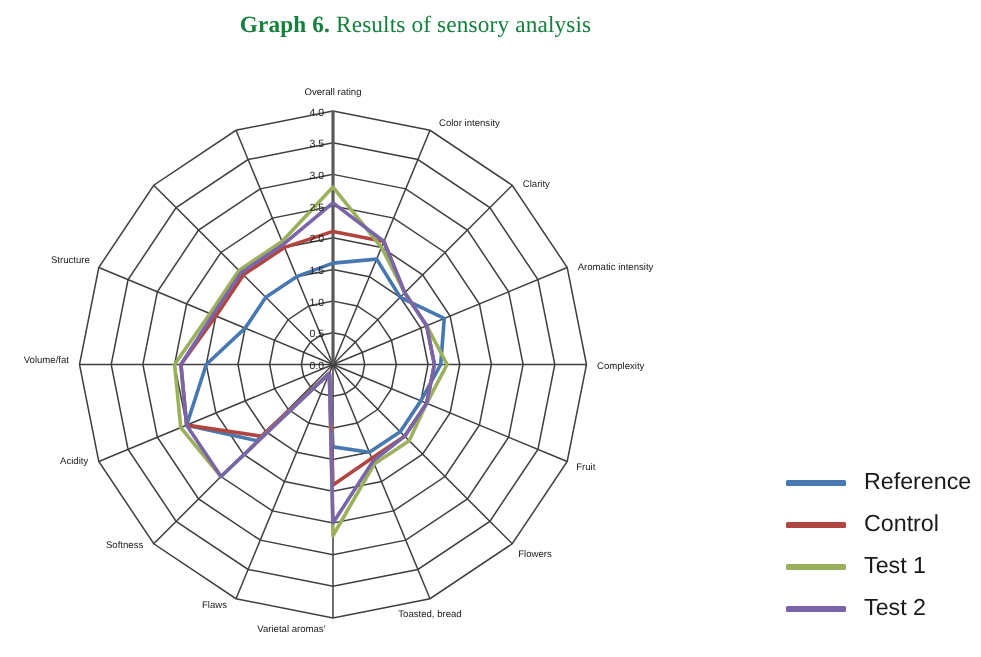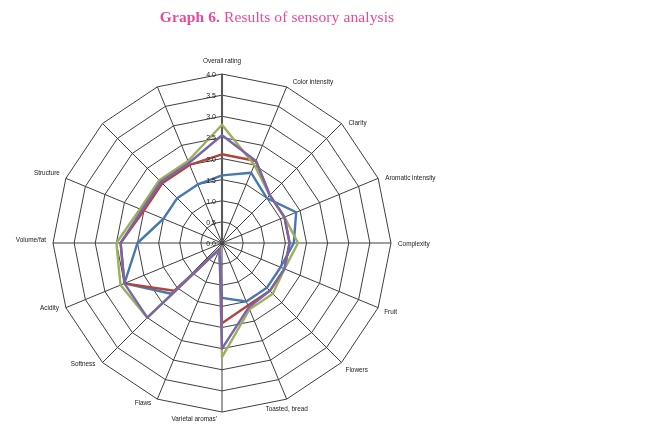--- a/index.html
+++ b/index.html
@@ -7,21 +7,21 @@
   body{
     width:654px;height:438px;background:#ffffff;overflow:hidden;
     font-family:"Liberation Sans",sans-serif;position:relative;
   }
   #page{position:relative;width:654px;height:438px;}
 
   .title{
     position:absolute;left:0;top:8px;width:554px;
     text-align:center;
     font-family:"Liberation Serif",serif;
-    font-size:15.5px;color:#ec4899;letter-spacing:.1px;
+    font-size:15.5px;color:#15803d;letter-spacing:.1px;
   }
   .title .lead{font-weight:bold;}
   .title .rest{font-weight:normal;}
 
   #chart-area{position:absolute;left:0;top:40px;width:500px;height:398px;}
   #radar-svg{position:absolute;left:0;top:0;}
 
   .grid-line{stroke:#3f3f3f;stroke-width:1;fill:none;}
   .grid-ring{stroke:#3f3f3f;stroke-width:1;fill:none;}
   .vaxis{stroke:#595959;stroke-width:2.1;}
@@ -121,14 +121,32 @@
           <text x="217.00" y="381.00" class="axis-label" text-anchor="end">Varietal aromas'</text>
           <text x="151.33" y="365.14" class="axis-label" text-anchor="end">Flaws</text>
           <text x="95.50" y="325.50" class="axis-label" text-anchor="end">Softness</text>
           <text x="58.86" y="269.67" class="axis-label" text-anchor="end">Acidity</text>
           <text x="46.00" y="202.00" class="axis-label" text-anchor="end">Volume/fat</text>
           <text x="59.86" y="135.33" class="axis-label" text-anchor="end">Structure</text>
         </g>
     </svg>
   </div>
 
+  <div id="legend">
+      <div class="legend-row">
+        <span class="legend-swatch" style="background: rgb(71, 121, 176);"></span>
+        <span class="legend-text">Reference</span>
+      </div>
+      <div class="legend-row">
+        <span class="legend-swatch" style="background: rgb(177, 69, 63);"></span>
+        <span class="legend-text">Control</span>
+      </div>
+      <div class="legend-row">
+        <span class="legend-swatch" style="background: rgb(155, 176, 92);"></span>
+        <span class="legend-text">Test 1</span>
+      </div>
+      <div class="legend-row">
+        <span class="legend-swatch" style="background: rgb(122, 101, 168);"></span>
+        <span class="legend-text">Test 2</span>
+      </div>
+    </div>
 
 </div>
 
 </body></html>

